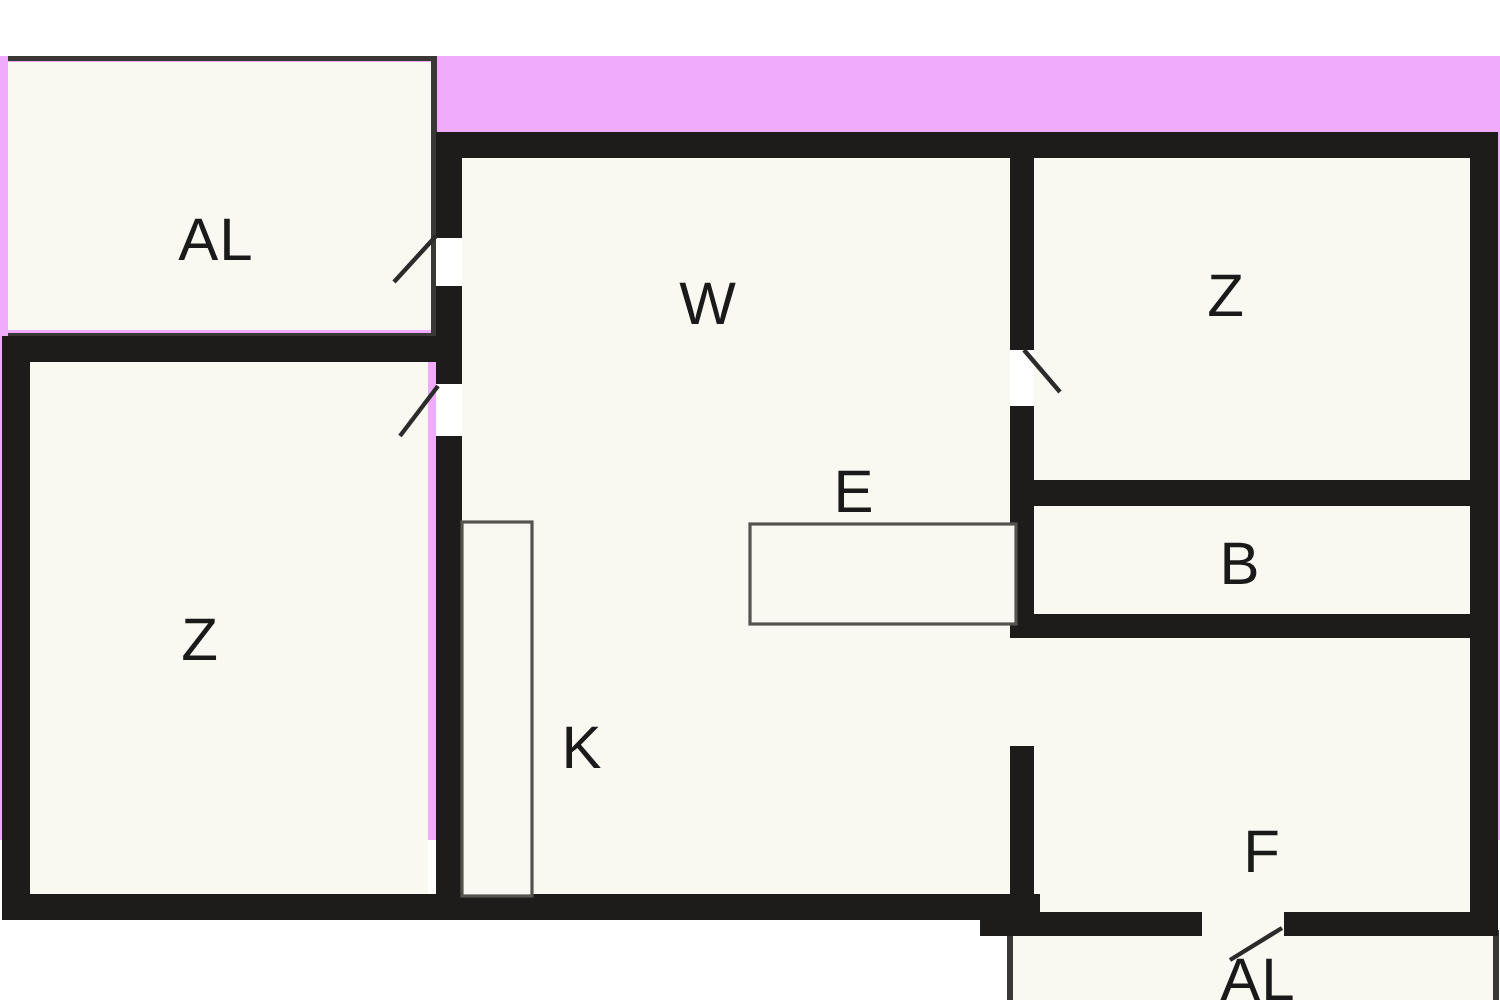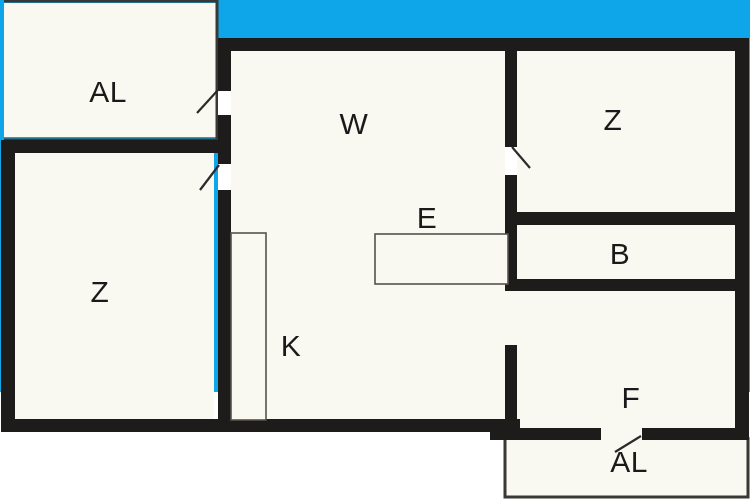--- a/index.html
+++ b/index.html
@@ -10,21 +10,22 @@
   body {
     width: 750px;
     height: 500px;
     overflow: hidden;
     font-family: "Liberation Sans", sans-serif;
   }
   #floorplan-root {
     position: relative;
     width: 750px;
     height: 392px;
-    background: #0ea5e9;
+    background: #f0abfc;
+    margin-top: 28px;
   }
   svg.plan {
     position: absolute;
     top: 0;
     left: 0;
     display: block;
   }
   .room-label {
     font-family: "Liberation Sans", sans-serif;
     font-size: 30px;

